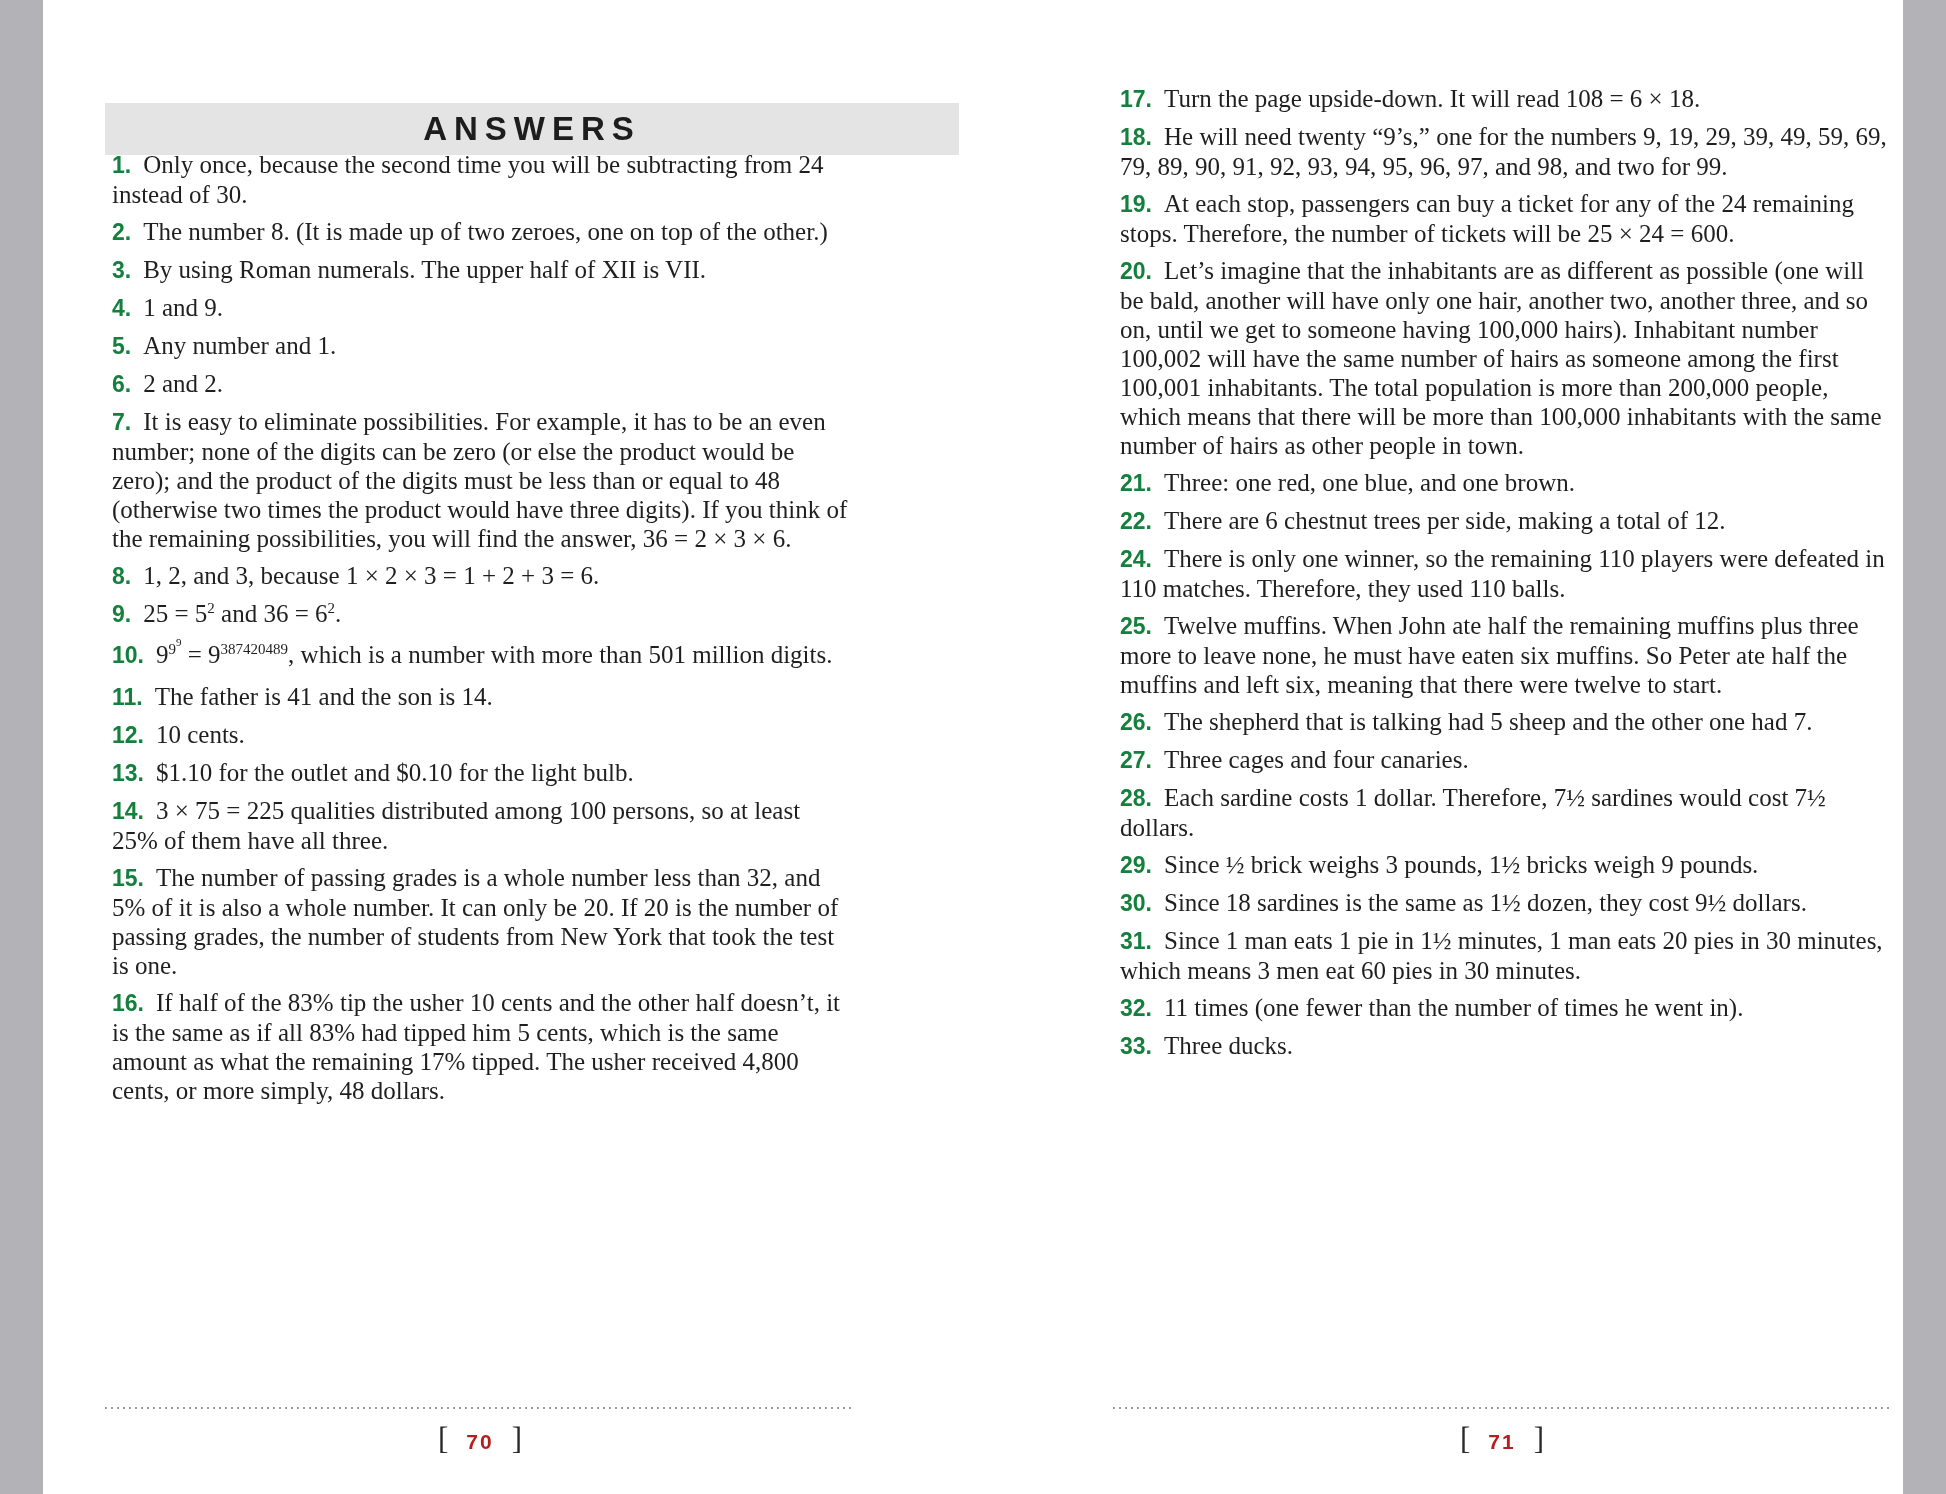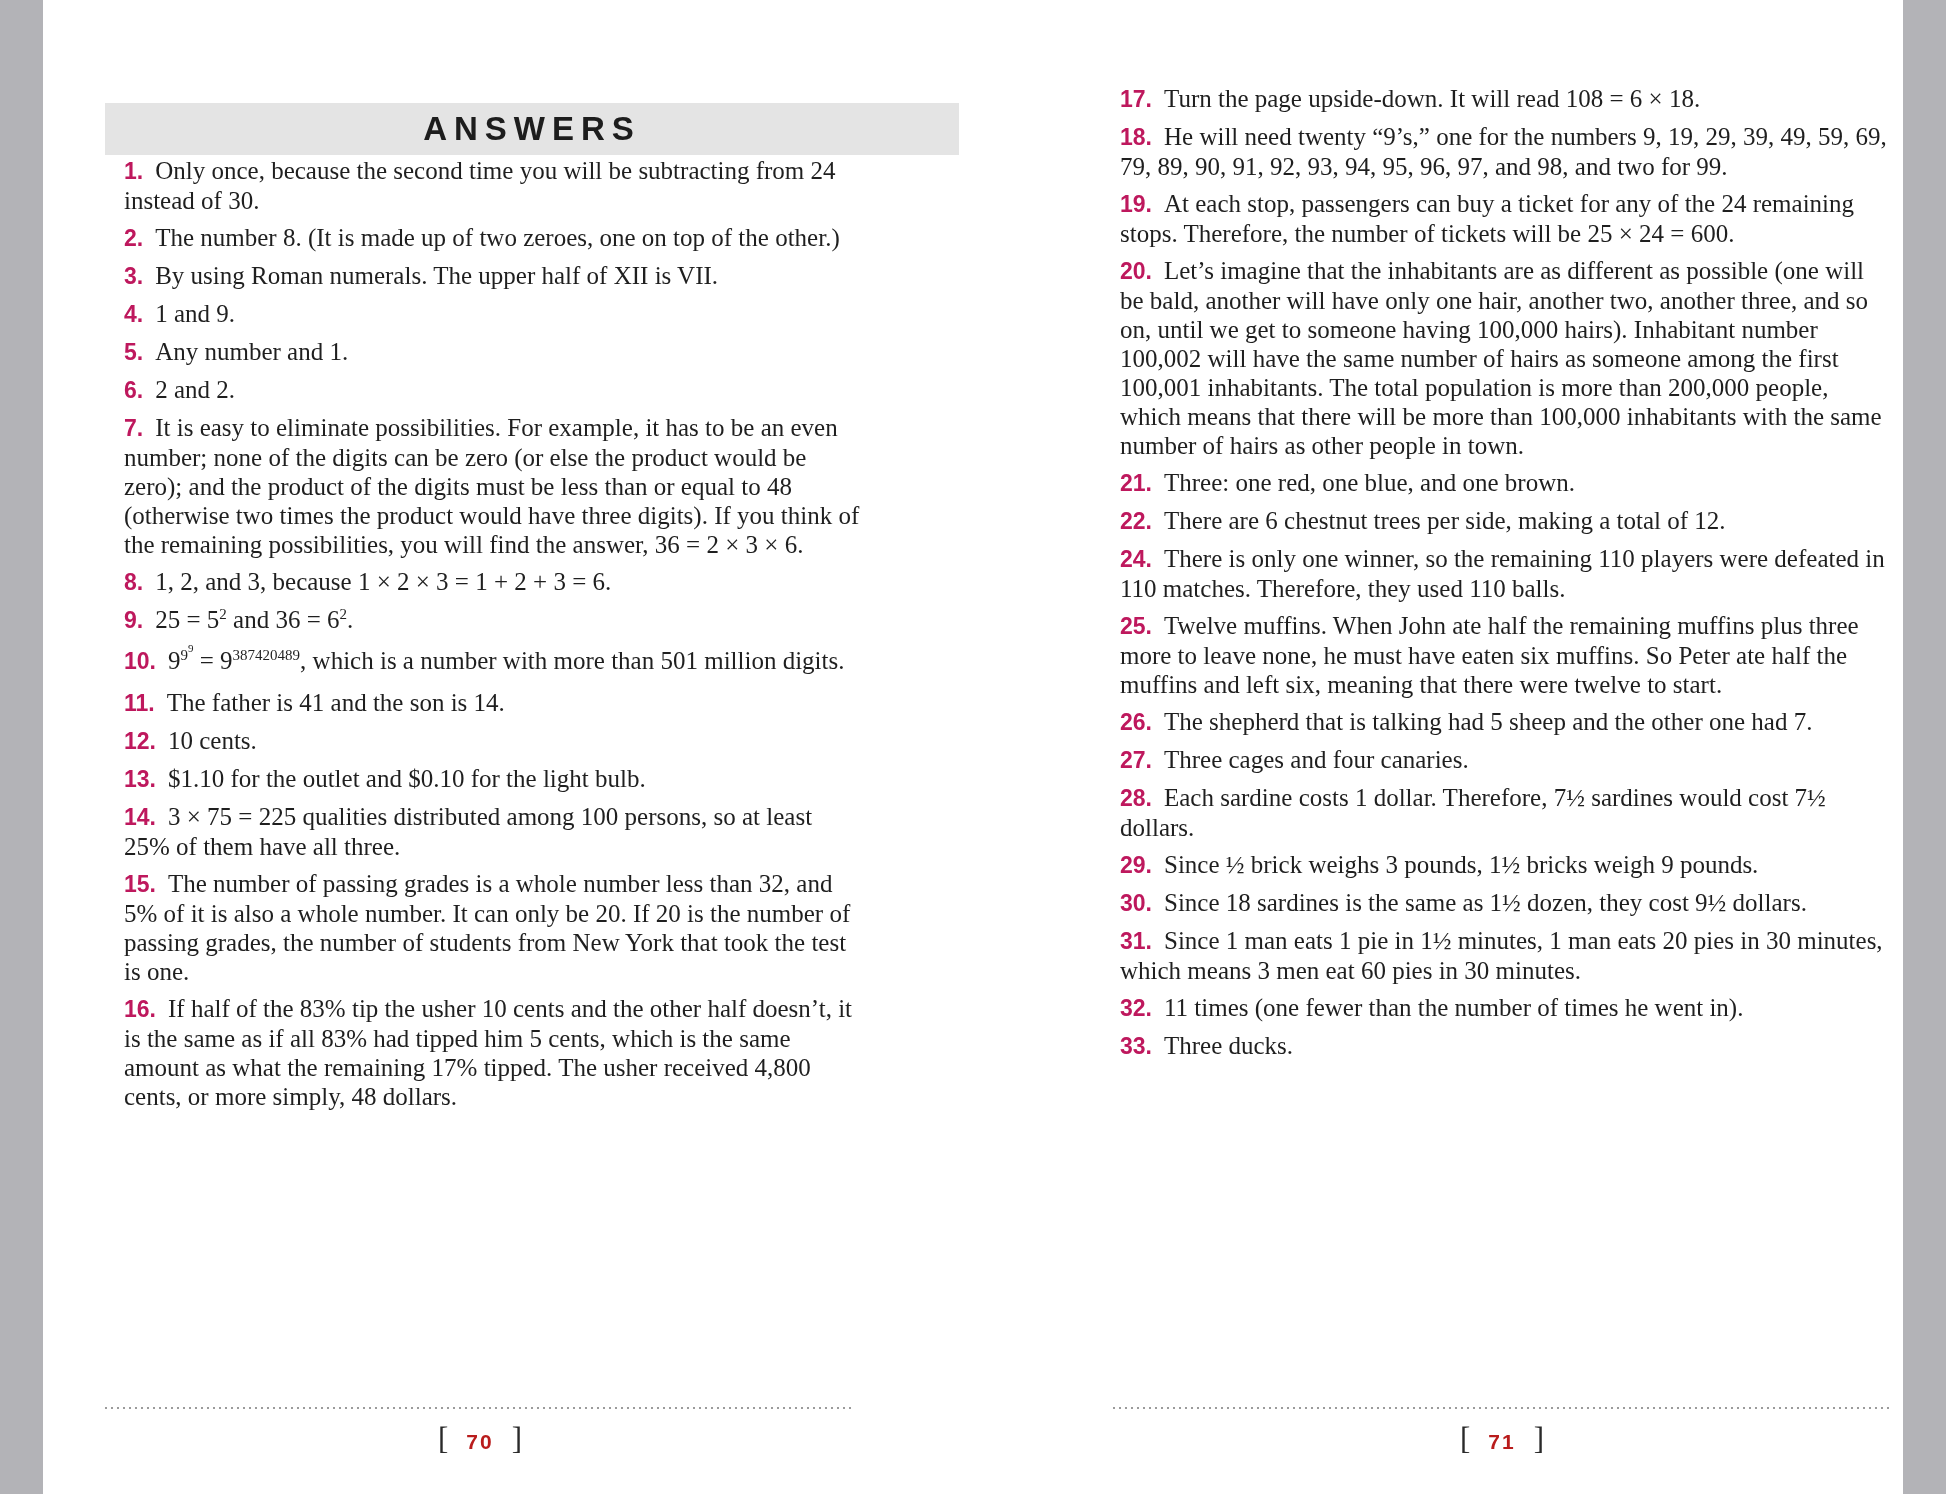--- a/index.html
+++ b/index.html
@@ -18,33 +18,33 @@
     position:absolute;left:105px;top:103px;width:854px;height:52px;
     background:var(--headerbg,#e4e4e4);
     display:flex;align-items:center;justify-content:center;
   }
   .header-title{
     font-family:"Liberation Sans", sans-serif;
     font-weight:bold;font-size:33px;letter-spacing:7px;color:#1d1d1d;
   }
 
   .col{position:absolute;}
-  .col-left{left:112px;top:156px;width:740px;margin-left:12px;}
+  .col-left{left:112px;top:150px;width:740px;}
   .col-right{left:1120px;top:84px;width:772px;}
 
   .answer{
     margin:0 0 8px 0;
     font-size:25px;line-height:29px;
     text-align:left;
   }
   .answer .num{
     font-family:"Liberation Sans", sans-serif;
     font-weight:bold;font-size:23px;
     margin-right:12px;
-    color:#be185d;
+    color:#15803d;
   }
   .answer .t{white-space:pre-wrap;}
   .answer .sup{font-size:15px;position:relative;top:-9px;}
   .answer .sup2{font-size:11px;position:relative;top:-17px;}
 
   .footer{position:absolute;top:1407px;}
   .footer-left{left:105px;width:750px;}
   .footer-right{left:1113px;width:778px;}
   .dotted-rule{
     height:2px;

